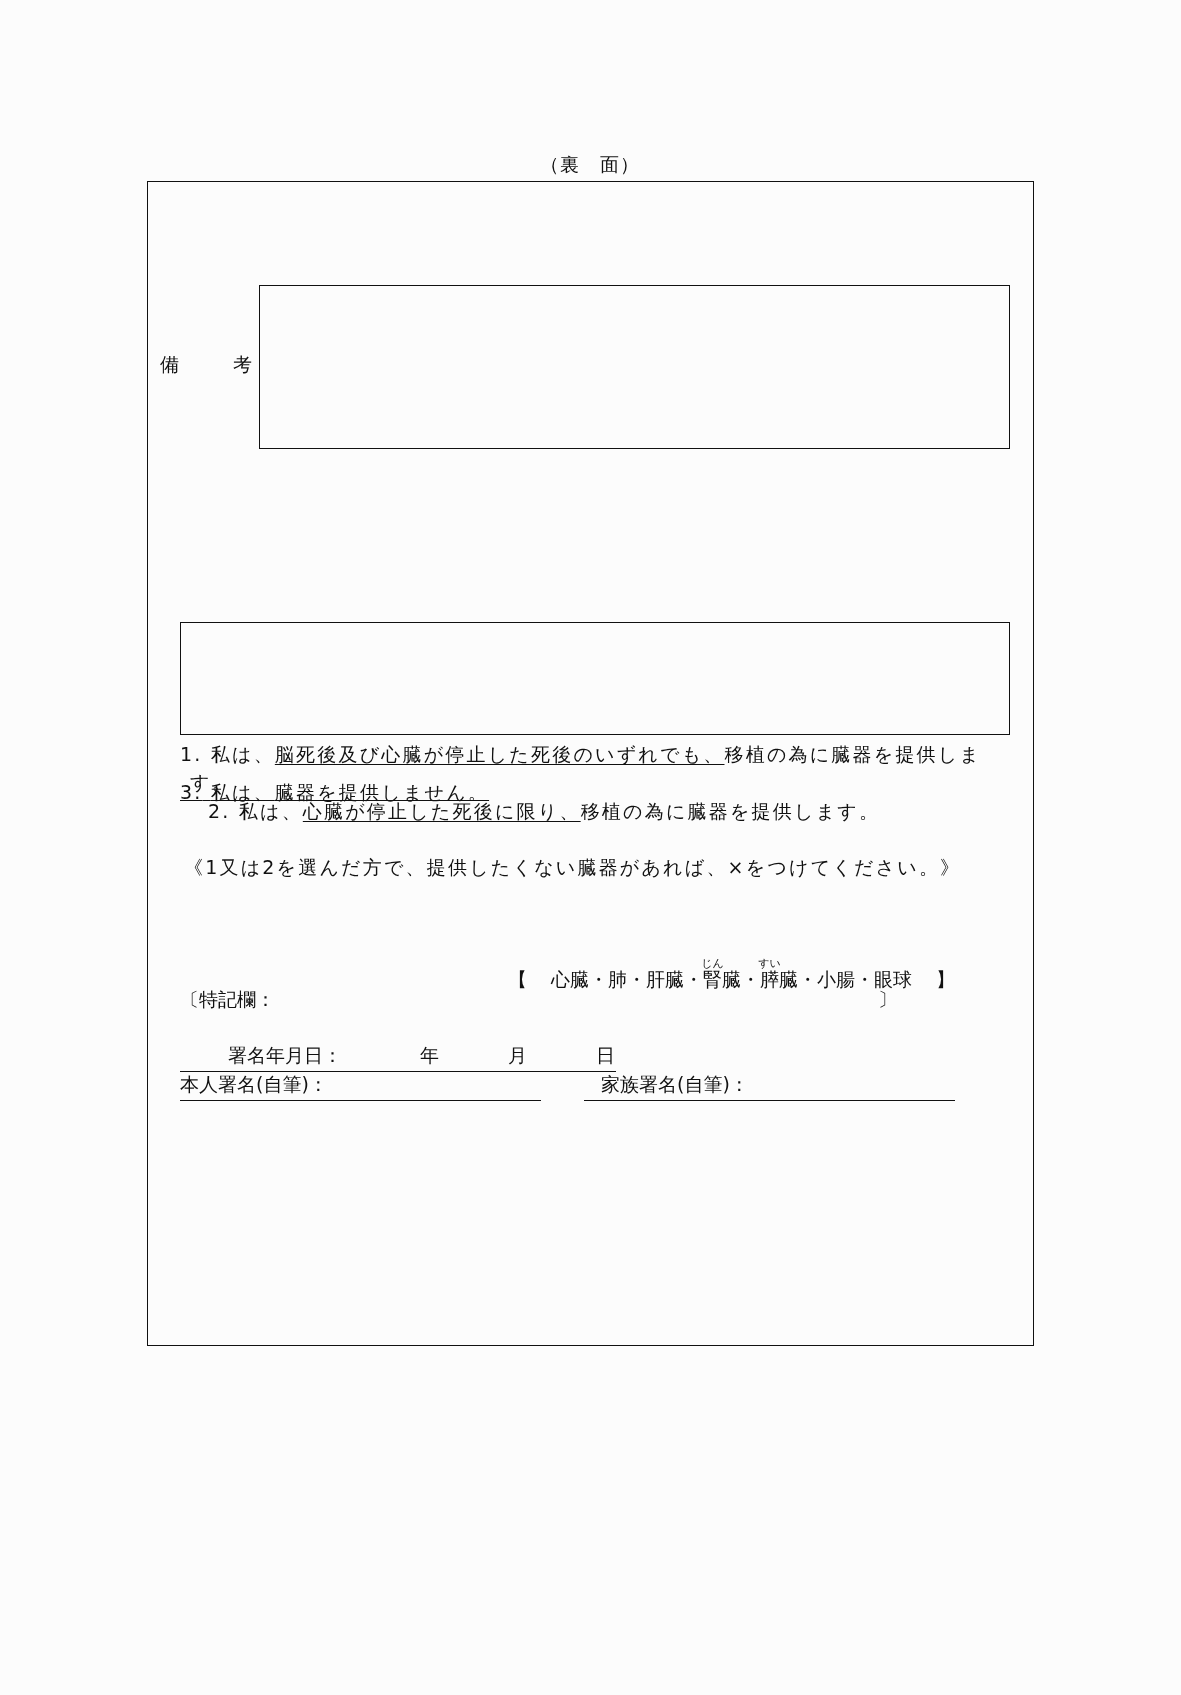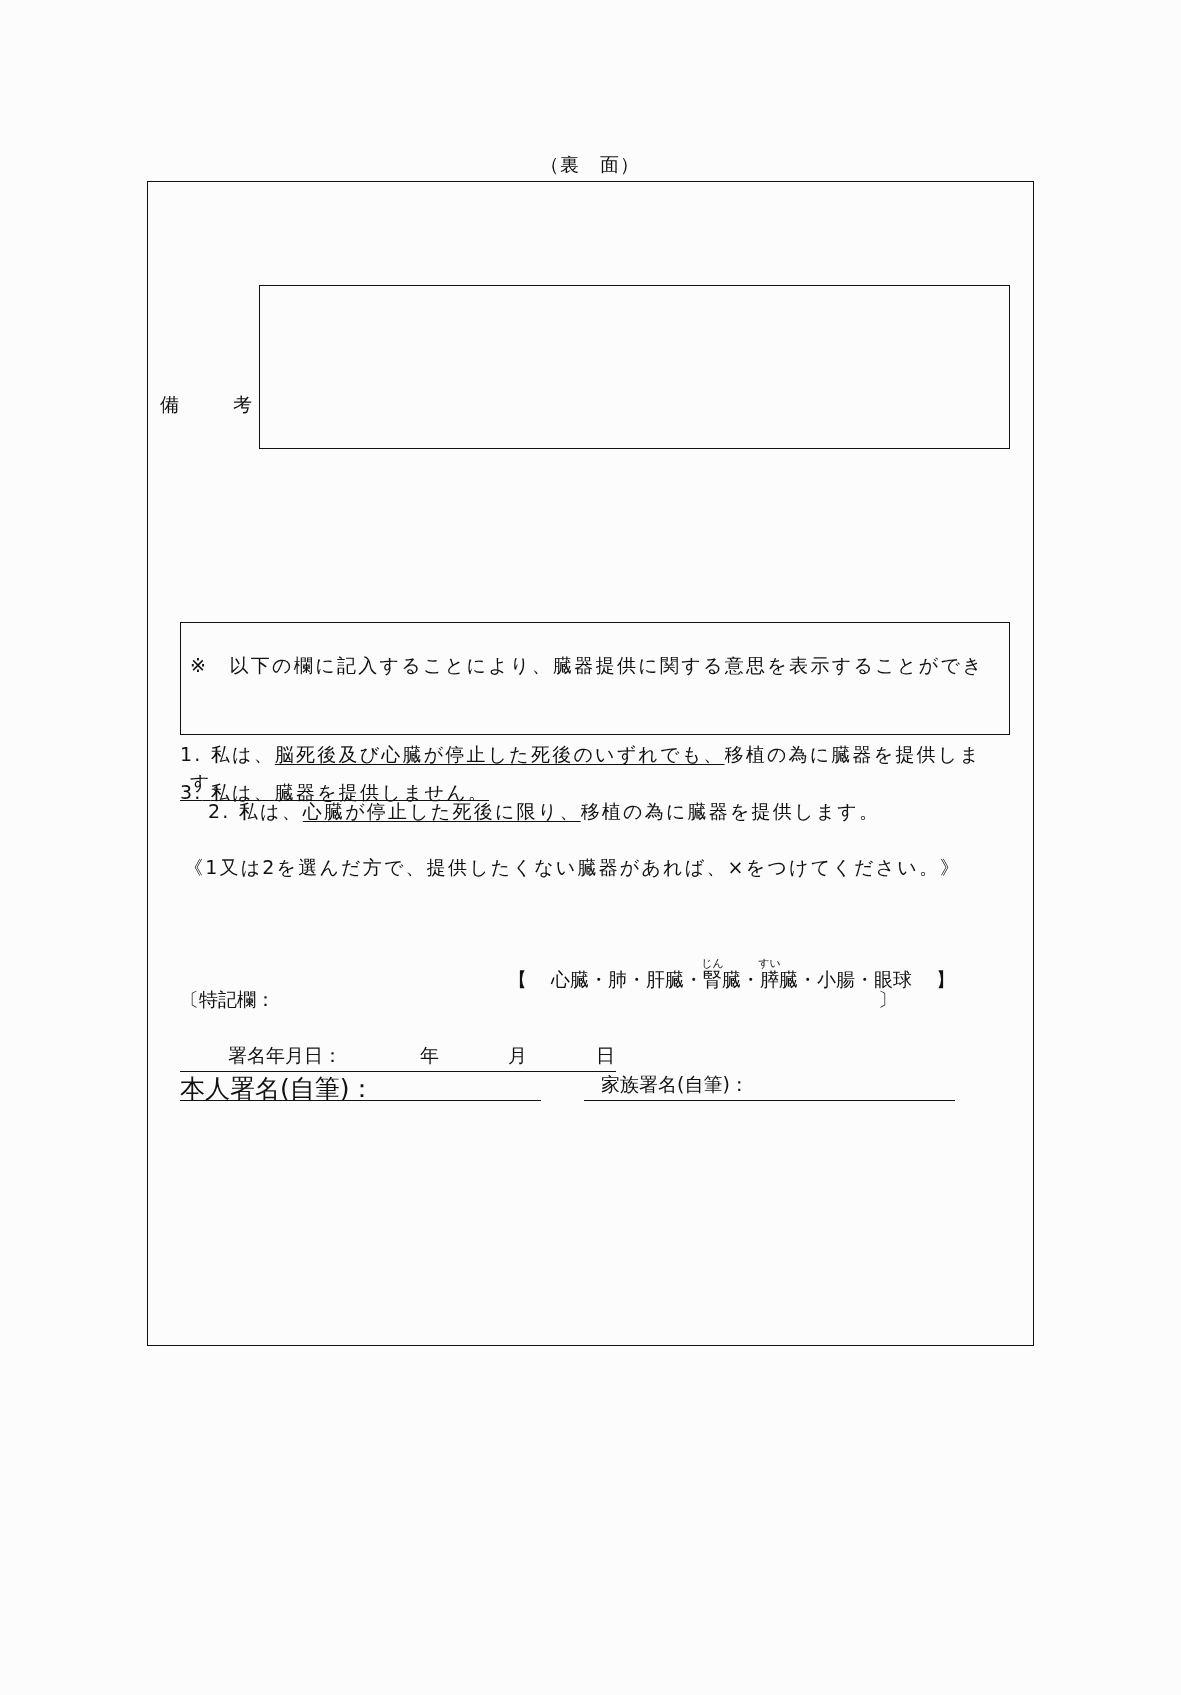--- a/index.html
+++ b/index.html
@@ -1,55 +1,54 @@
 <!DOCTYPE html>
 <html><head>
   <meta charset="utf-8">
   <style>
     html, body { margin:0; padding:0; background:#fcfcfc; }
     body { width:1181px; height:1695px; position:relative; overflow:hidden;
            font-family:"DejaVu Sans", "Liberation Sans", sans-serif; color:#111; }
     .abs { position:absolute; }
     .page-title { left:540px; top:152px; font-size:19px; letter-spacing:1px; }
     .frame { left:147px; top:181px; width:887px; height:1165px; border:1.5px solid #111; box-sizing:border-box; }
-    .remarks-label { left:160px; top:352px; font-size:19px;margin-top:40px; }
+    .remarks-label { left:160px; top:352px; font-size:19px; }
     .remarks-label span { display:inline-block; }
     .remarks-box { left:259px; top:285px; width:751px; height:164px; border:1.5px solid #111; box-sizing:border-box; }
     .notice-box { left:180px; top:622px; width:830px; height:113px; border:1.5px solid #111; box-sizing:border-box; }
     .notice-text { left:190px; top:651px; font-size:19px; line-height:28px; letter-spacing:2.3px; width:820px; }
     .notice-text .l2 { padding-left:26px; display:block; }
     .opt { font-size:19px; letter-spacing:2.2px; white-space:nowrap;text-align:right; }
     .u { text-decoration:underline; text-underline-offset:3px; }
     .organs { left:508px; top:958px; font-size:19px; white-space:nowrap; }
     .organs ruby rt { font-size:11px;text-align:right; }
     .special { left:180px; top:987px; font-size:19px; }
     .special-close { left:878px; top:987px; font-size:19px; }
     .sig-line { border-bottom:1.5px solid #111; }
     .sig-date { left:180px; top:1043px; width:436px; height:28px; font-size:19px; }
-    .sig-self { left:180px; top:1072px; width:361px; height:28px; font-size:25px; }
+    .sig-self { left:180px; top:1072px; width:361px; height:28px; font-size:19px; }
     .sig-family { left:584px; top:1072px; width:371px; height:28px; font-size:19px; }
     .field-value { position:absolute; top:0; }
   </style>
 </head>
 <body>
 
 <div class="abs page-title">（裏　面）</div>
 
 <div class="abs frame"></div>
 
 <div class="abs remarks-label">
   <span>備</span><span style="width:54px;"></span><span>考</span>
 </div>
 <div class="abs remarks-box">
   <span></span>
 </div>
 
 <div class="abs notice-box"></div>
 <div class="abs notice-text">
-  <span>※　以下の欄に記入することにより、臓器提供に関する意思を表示することができ</span>
 </div>
 
 <div class="abs opt" style="left:180px; top:742px;">
   <span>1.</span>
   <span>私は、</span><span class="u">脳死後及び心臓が停止した死後のいずれでも、</span><span>移植の為に臓器を提供しま</span>
 </div>
 <div class="abs opt" style="left:190px; top:770px;">
   <span>す。</span>
 </div>
 

